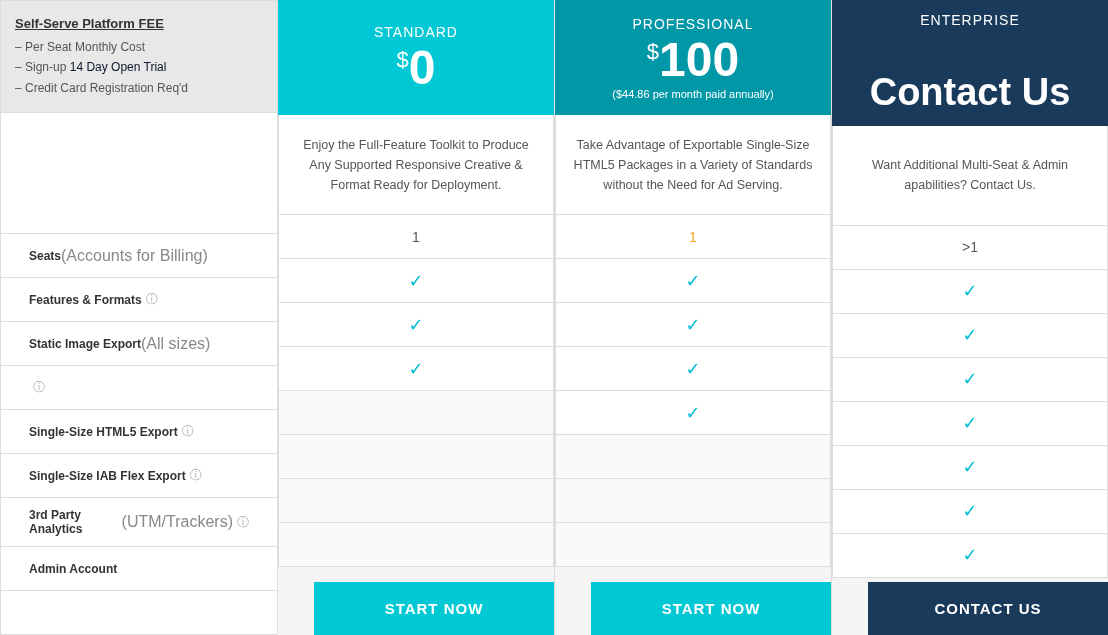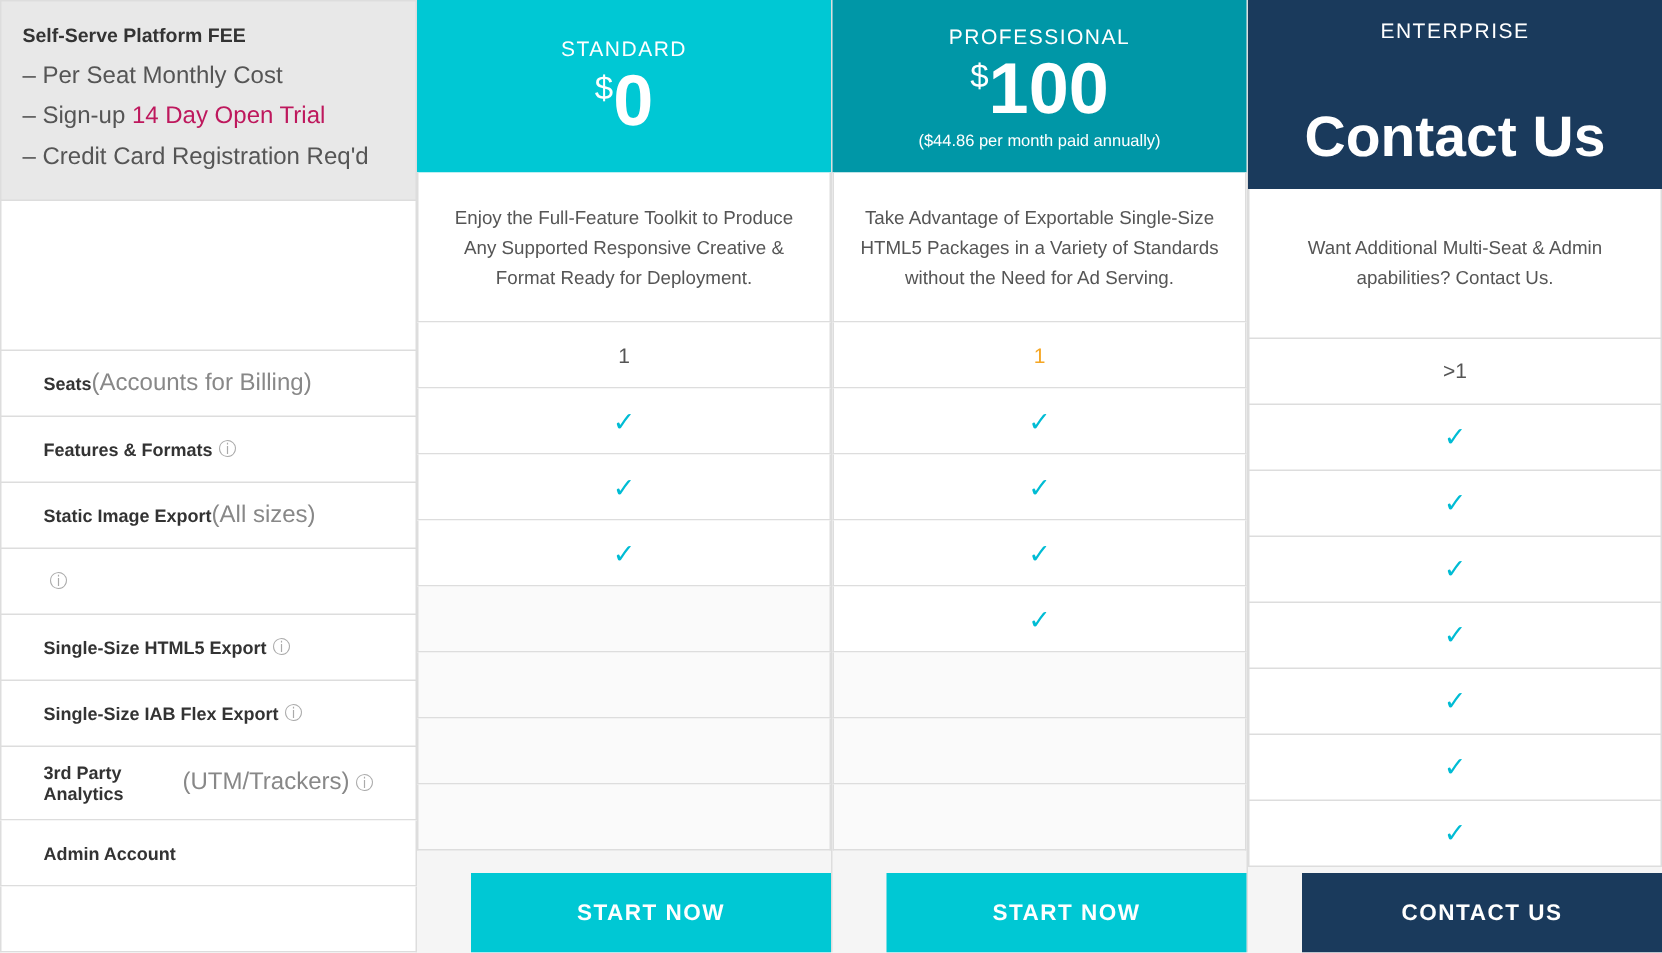--- a/index.html
+++ b/index.html
@@ -28,27 +28,28 @@
       background: #e8e8e8;
       padding: 12px 14px 14px;
       font-size: 13px;
       line-height: 1.7;
       border: 1px solid #ddd;
     }
     .sidebar-header .title {
       font-weight: bold;
       font-size: 13px;
       margin-bottom: 2px;
+      text-decoration: underline;
     }
     .sidebar-header .item {
-      font-size: 16px;
+      font-size: 12px;
       color: #555;
     }
     .sidebar-header .link {
-      color: #be185d;
+      color: #0f172a;
       text-decoration: none;
     }
     .sidebar-rows {
       flex: 1;
       display: flex;
       flex-direction: column;
     }
     .sidebar-spacer {
       flex: 1;
       background: #fff;

